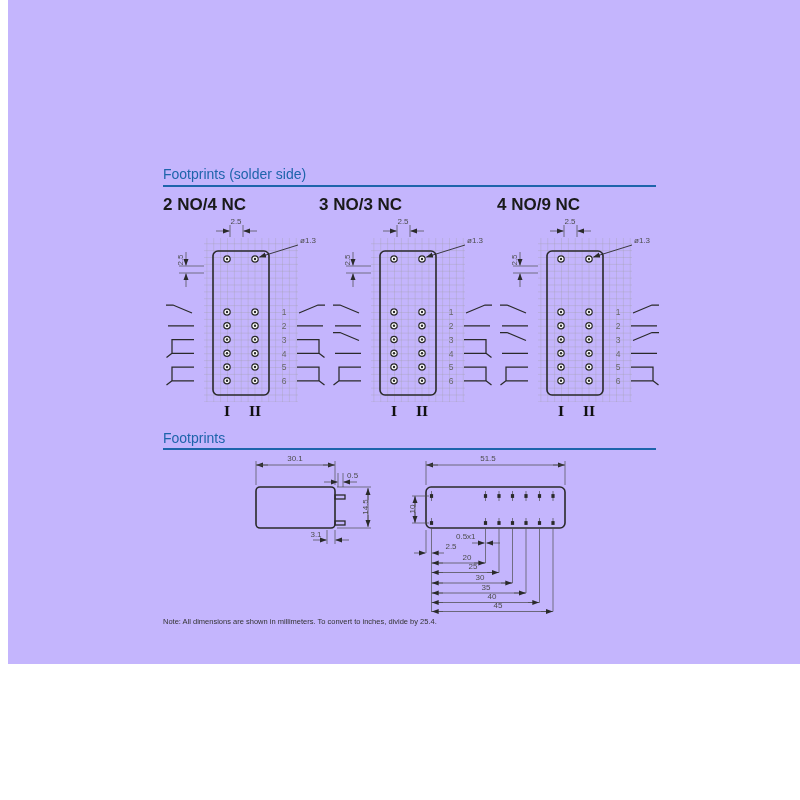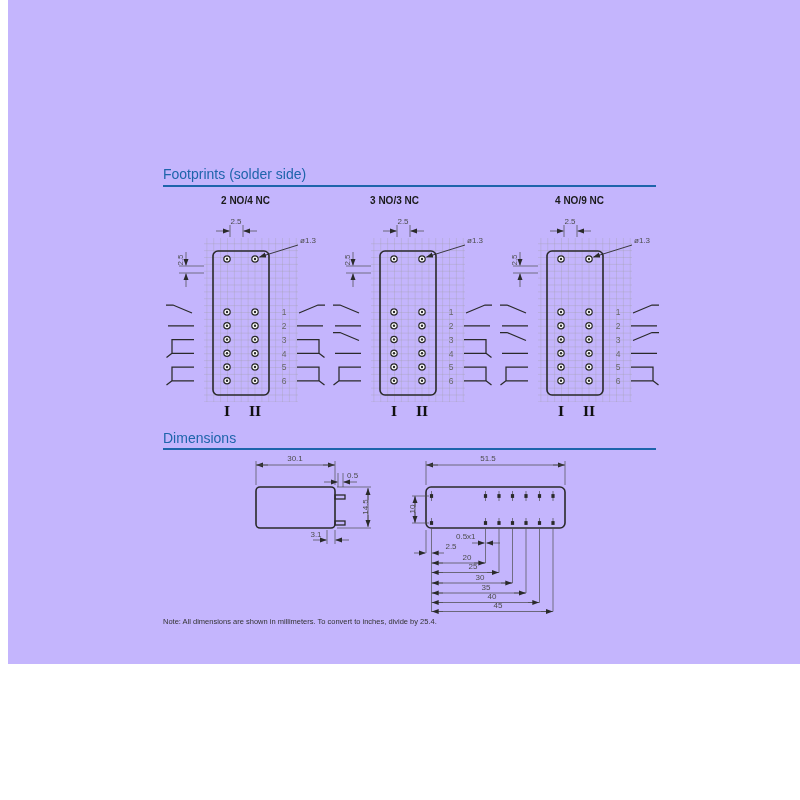--- a/index.html
+++ b/index.html
@@ -1,20 +1,20 @@
 <!DOCTYPE html>
 <html><head>
 <meta charset="utf-8">
 <style>
   html,body{margin:0;padding:0;background:#fff;}
   .page{position:relative;width:800px;height:664px;background:#c4b5fd;overflow:hidden;
         font-family:"Liberation Sans",sans-serif;margin-left:8px;}
   .heading{position:absolute;left:155px;width:493px;font-size:14px;color:#1e64ab;}
   .rule{position:absolute;left:155px;width:493px;height:2px;background:#1e64ab;}
-  .fp-title{position:absolute;width:165px;text-align:center;font-size:10px;
+  .fp-title{position:absolute;width:165px;text-align:left;font-size:17px;
             font-weight:bold;color:#1a1a1a;top:195px;}
   .fp{position:absolute;top:208px;width:165px;height:215px;}
   .note{position:absolute;left:155px;top:617px;font-size:7.5px;color:#333;text-align:right;}
   svg text{font-family:"Liberation Sans",sans-serif;}
   .lbl{font-size:8px;fill:#4d4d4d;}
   .num{font-size:8.5px;fill:#666;}
   .rom{font-family:"DejaVu Serif",serif;font-size:13px;font-weight:bold;fill:#111;}
   .s1{stroke:#2a2a2a;stroke-width:1.6;fill:none;}
   .s2{stroke:#2a2a2a;stroke-width:1.3;fill:none;}
   .dim{stroke:#4d4d4d;stroke-width:.75;fill:none;}
@@ -42,21 +42,21 @@
       <path id="noR" d="M29 -7 H22 L3 1 M1 13.75 H27" stroke="#2a2a2a" stroke-width="1.25" fill="none"></path>
       <path id="ncL" d="M29 0 H7 V13.75 H29 M7 13.75 L1.5 18" stroke="#2a2a2a" stroke-width="1.25" fill="none"></path>
       <path id="ncR" d="M1 0 H23 V13.75 H1 M23 13.75 L28.5 18" stroke="#2a2a2a" stroke-width="1.25" fill="none"></path>
     </defs>
   </svg>
 
   <div class="heading" style="top:166px">Footprints (solder side)</div>
   <div class="rule" style="top:185px"></div>
 
   <div class="fp-title" style="left:155px">2 NO/4 NC</div>
-  <div class="fp-title" style="left:304px">3 NO/3 NC</div>
+  <div class="fp-title" style="left:311px">3 NO/3 NC</div>
   <div class="fp-title" style="left:489px">4 NO/9 NC</div>
 
   <svg class="fp" style="left:155px" viewBox="0 0 165 215">
     <text class="lbl" x="73" y="16" text-anchor="middle">2.5</text>
     <path class="dim" d="M67 17 V29 M80 17 V29"></path>
     <line class="dim" x1="53" y1="23" x2="66.3" y2="23" marker-end="url(#ar)"></line>
     <line class="dim" x1="94" y1="23" x2="80.7" y2="23" marker-end="url(#ar)"></line>
     <rect x="41" y="30" width="94" height="164" fill="url(#gp)"></rect>
     <rect class="s1" x="50" y="43" width="56" height="144" rx="5"></rect>
     <g>
@@ -198,21 +198,21 @@
       <text class="num" x="121" y="121" text-anchor="middle">2</text>
       <text class="num" x="121" y="134.5" text-anchor="middle">3</text>
       <text class="num" x="121" y="148.5" text-anchor="middle">4</text>
       <text class="num" x="121" y="162" text-anchor="middle">5</text>
       <text class="num" x="121" y="176" text-anchor="middle">6</text>
     </g>
     <text class="rom" x="64" y="208" text-anchor="middle">I</text>
     <text class="rom" x="92" y="208" text-anchor="middle">II</text>
   </svg>
 
-  <div class="heading" style="top:430px">Dimensions</div>
+  <div class="heading" style="top:430px">Footprints</div>
   <div class="rule" style="top:448px"></div>
 
   <svg style="position:absolute;left:230px;top:445px" width="420" height="175" viewBox="0 0 420 175">
 
     <g>
       <rect class="s1" x="18" y="42" width="79" height="41" rx="4" fill="#fff"></rect>
       <rect class="s2" x="97" y="50" width="10" height="4" fill="#fff"></rect>
       <rect class="s2" x="97" y="76" width="10" height="4" fill="#fff"></rect>
       <path class="ext" d="M18 16 V40 M97 16 V40"></path>
       <line class="dim" x1="30" y1="20" x2="18.7" y2="20" marker-end="url(#ar)"></line>

